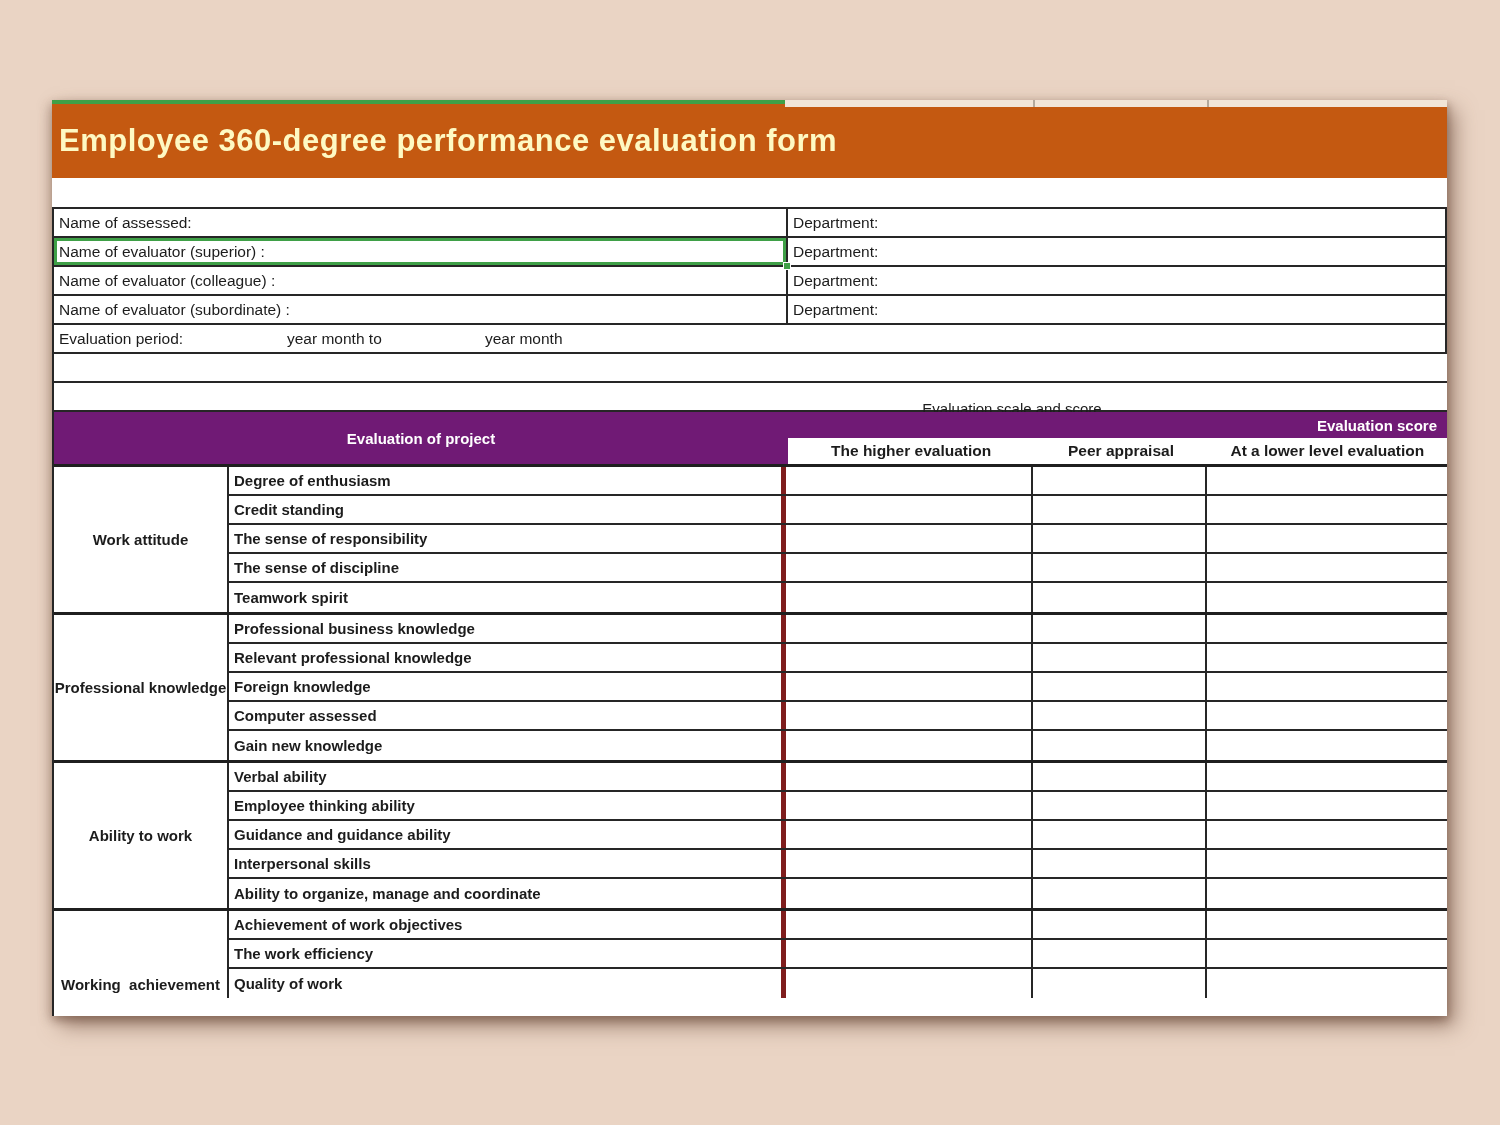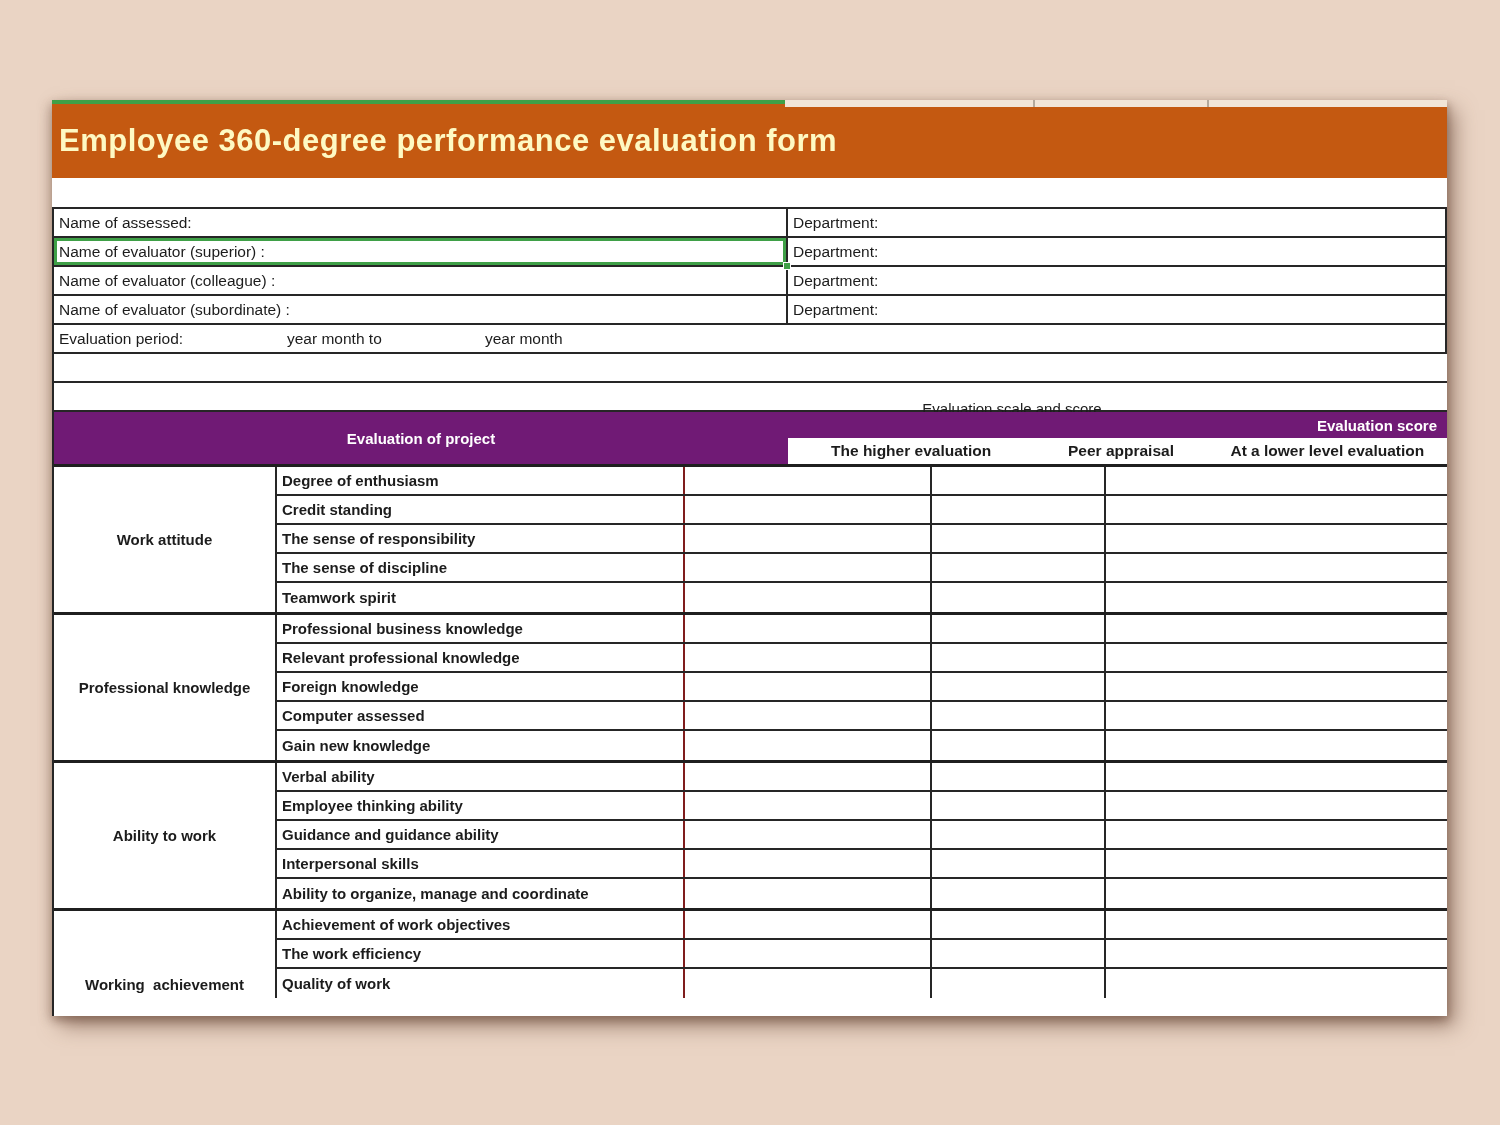--- a/index.html
+++ b/index.html
@@ -105,21 +105,21 @@
   .cat {
     width:223px; border-right:2px solid #262626;
     display:flex; align-items:center; justify-content:center;
     font-size:15px; font-weight:600; text-align:center; white-space:pre;
   }
   .cat.bottom { align-items:flex-end; padding-bottom:5px; }
   .trows { flex:1; }
   .trow { display:flex; height:29px; border-bottom:2px solid #262626; }
   .trow:last-child { border-bottom:none; }
   .item {
-    width:408px; border-right:2px solid #7f1d1d;
+    width:557px; border-right:5px solid #7f1d1d;
     display:flex; align-items:center; padding-left:5px;
     font-size:15px; font-weight:600;
   }
   .sc { border-right:2px solid #262626; }
   .sc1 { width:247px; } .sc2 { width:174px; } .sc3 { width:240px; border-right:none; }
 </style>
 </head>
 <body>
 
 <div class="sheet">

